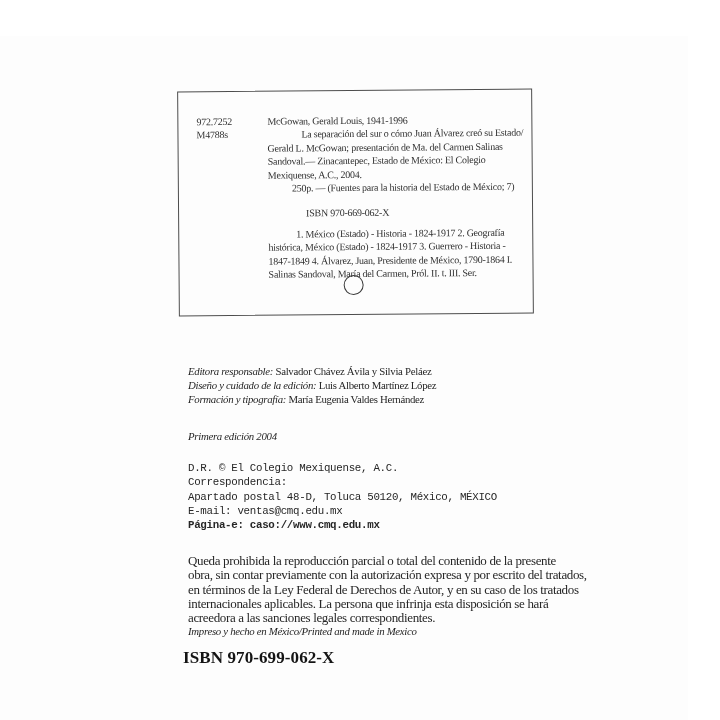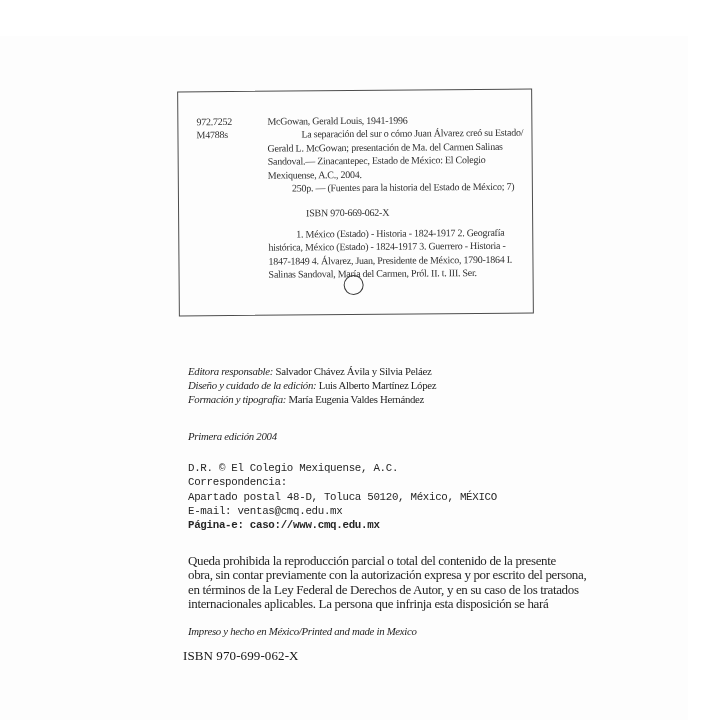--- a/index.html
+++ b/index.html
@@ -30,21 +30,21 @@
   .blk{position:absolute;left:188px;font-size:10.8px;letter-spacing:-0.3px;line-height:13.8px;color:#262626;}
   .blk .ln{white-space:nowrap;}
   .credits{top:329px;}
   .credits .lab{font-style:italic;}
   .edition{top:394px;font-style:italic;}
   .publisher{top:425px;line-height:14.3px;font-family:Liberation Mono, monospace;}
   .publisher .web{font-weight:bold;}
   .legal{top:518px;font-size:13px;letter-spacing:-0.35px;line-height:14.3px;}
   .printed{top:589px;font-style:italic;font-family:Liberation Serif, serif;}
   .isbn-bottom{
-    position:absolute;left:183px;top:612px;font-size:13px;font-weight:normal;
+    position:absolute;left:183px;top:612px;font-size:17px;font-weight:bold;
     letter-spacing:0.1px;color:#141414;
   }
   .smudge{
     position:absolute;left:118px;top:686px;width:505px;height:3px;
     background:rgba(0,0,0,0.045);border-radius:2px;
   }
 </style>
 </head>
 <body>
 
@@ -95,23 +95,24 @@
   <div class="blk publisher">
     <div class="ln">D.R. © El Colegio Mexiquense, A.C.</div>
     <div class="ln">Correspondencia:</div>
     <div class="ln">Apartado postal 48-D, Toluca 50120, México, MÉXICO</div>
     <div class="ln">E-mail: ventas@cmq.edu.mx</div>
     <div class="ln web">Página-e: caso://www.cmq.edu.mx</div>
   </div>
 
   <div class="blk legal">
     <div class="ln">Queda prohibida la reproducción parcial o total del contenido de la presente</div>
-    <div class="ln">obra, sin contar previamente con la autorización expresa y por escrito del persona,</div>
+    <div class="ln">obra, sin contar previamente con la autorización expresa y por escrito del tratados,</div>
     <div class="ln">en términos de la Ley Federal de Derechos de Autor, y en su caso de los tratados</div>
     <div class="ln">internacionales aplicables. La persona que infrinja esta disposición se hará</div>
+    <div class="ln">acreedora a las sanciones legales correspondientes.</div>
   </div>
 
   <div class="blk printed">Impreso y hecho en México/Printed and made in Mexico</div>
 
   <div class="isbn-bottom">ISBN 970-699-062-X</div>
 
   <div class="smudge"></div>
 
 </div>
 

